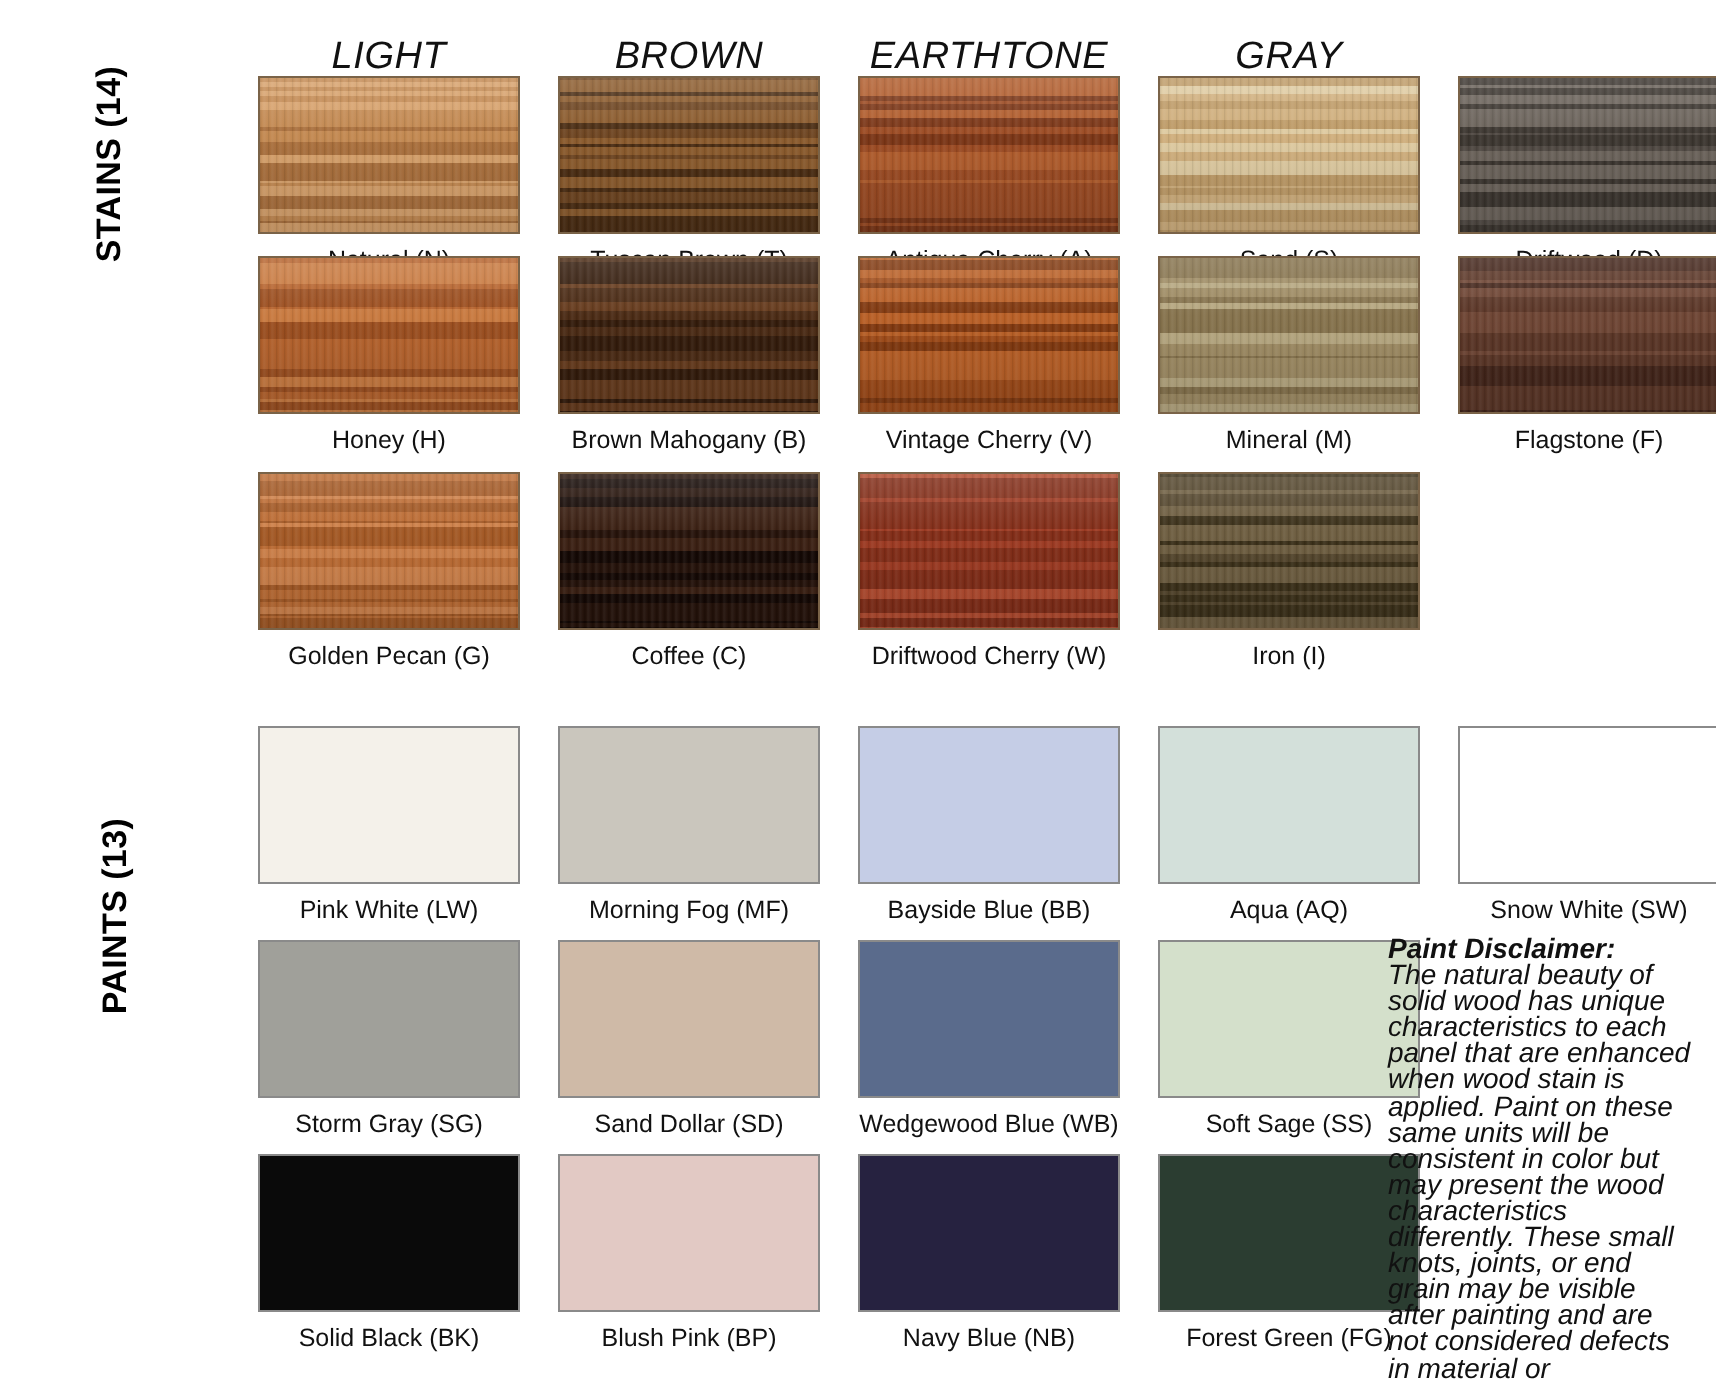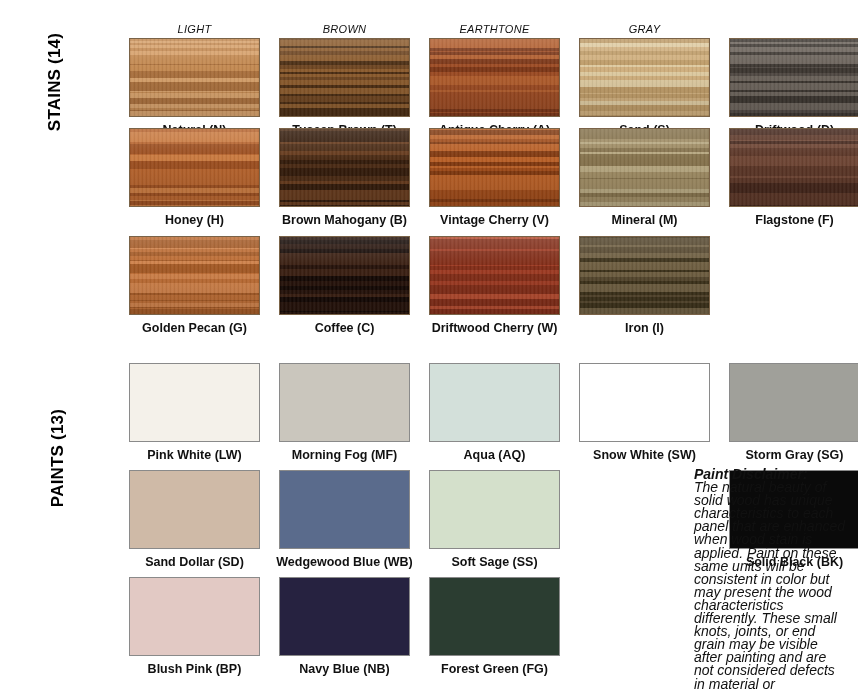--- a/index.html
+++ b/index.html
@@ -33,21 +33,21 @@
     display:grid;
     grid-template-columns:repeat(5,139px);
     column-gap:11px;
   }
   #stains-grid{ top:20px; grid-template-rows:repeat(3,108px); row-gap:0px;}
   #paints-grid{ top:363px; grid-template-rows:repeat(3,107px); row-gap:0px;}
 
   
   .col-head{
     font-style:italic;
-    font-size:11px;
+    font-size:19px;
     text-align:center;
     color:#111;
     letter-spacing:.3px;
     padding-bottom:3px;
     height:18px;
     line-height:18px;
   }
   #stain-heads{
     position:absolute;left:125px;top:20px;
     display:grid;grid-template-columns:repeat(5,139px);column-gap:11px;
@@ -70,21 +70,20 @@
     background-repeat:repeat;
     pointer-events:none;
   }
   .cap{
     text-align:center;
     font-size:12.5px;
     color:#111;
     margin-top:6px;
     line-height:14px;
     white-space:nowrap;
-    font-weight:bold;
   }
 
   
   #disclaimer{
     position:absolute;
     left:694px; top:468px;
     width:152px;
     font-style:italic;
     font-size:14px;
     line-height:13.1px;
@@ -197,20 +196,24 @@
 <div class="grid" id="paints-grid">
     <div class="cell">
       <div class="chip" style="background: rgb(244, 241, 234);"></div>
       <div class="cap">Pink White (LW)</div>
     </div>
     <div class="cell">
       <div class="chip" style="background: rgb(202, 198, 189);"></div>
       <div class="cap">Morning Fog (MF)</div>
     </div>
     <div class="cell">
+      <div class="chip" style="background: rgb(197, 205, 230);"></div>
+      <div class="cap">Bayside Blue (BB)</div>
+    </div>
+    <div class="cell">
       <div class="chip" style="background: rgb(211, 224, 218);"></div>
       <div class="cap">Aqua (AQ)</div>
     </div>
     <div class="cell">
       <div class="chip" style="background: rgb(255, 255, 255);"></div>
       <div class="cap">Snow White (SW)</div>
     </div>
     <div class="cell">
       <div class="chip" style="background: rgb(160, 160, 154);"></div>
       <div class="cap">Storm Gray (SG)</div>

